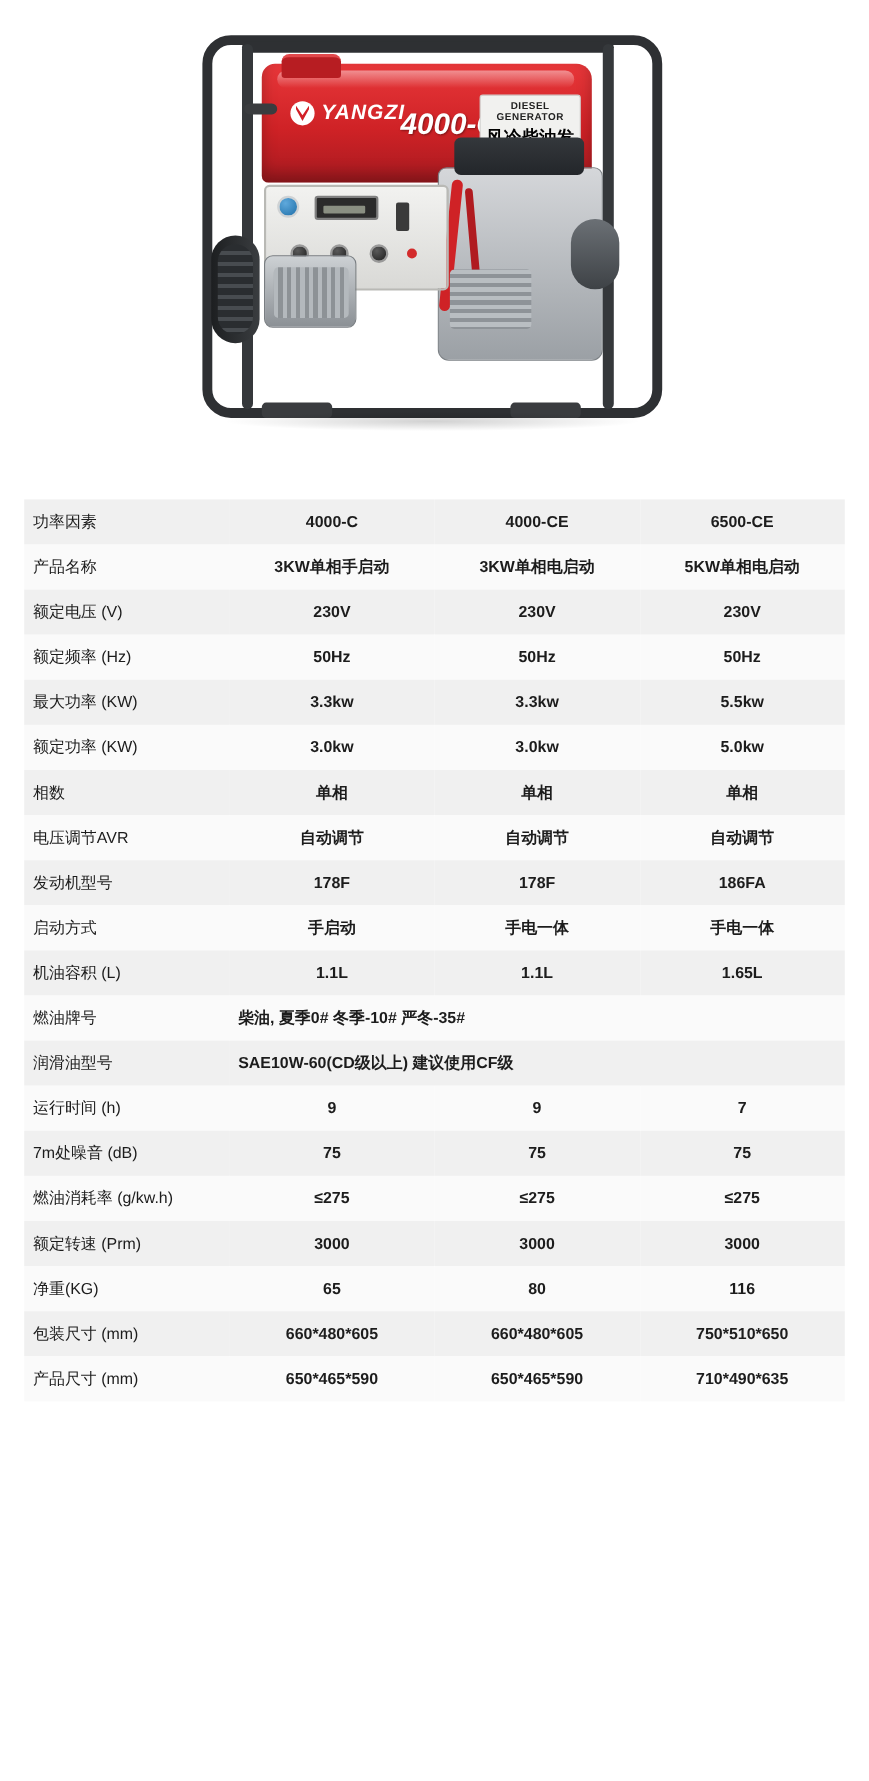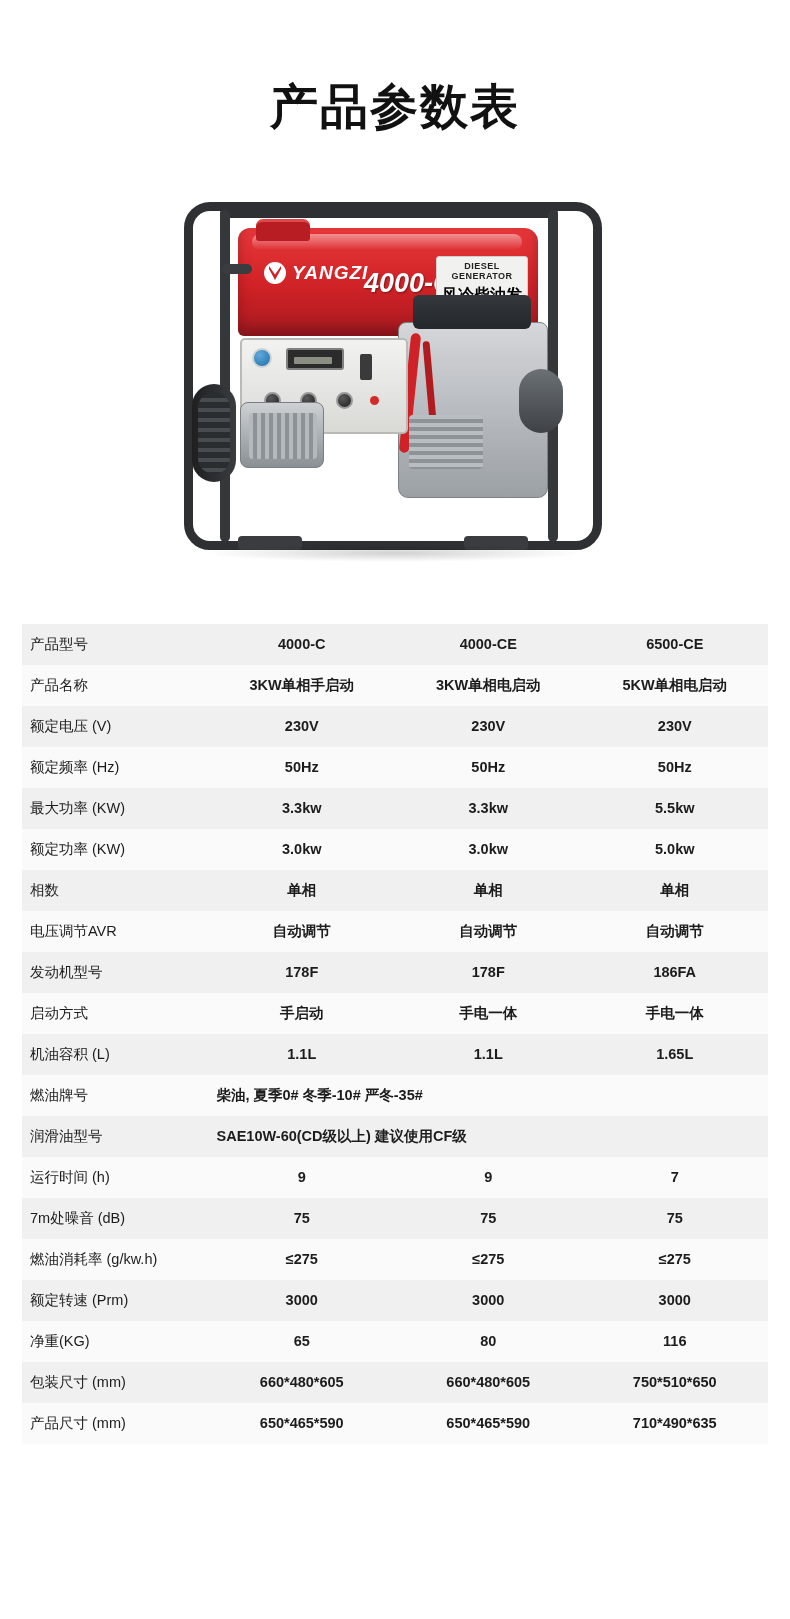--- a/index.html
+++ b/index.html
@@ -355,21 +355,20 @@
   td.val-span {
     text-align: left;
     font-weight: bold;
   }
 </style>
 </head>
 <body>
 
 <div class="page">
 
-  <h1 class="title">产品参数表</h1>
 
   <div class="hero">
     <div class="gen">
 
       <div class="frame-outer"></div>
       <div class="frame-top-bar"></div>
       <div class="frame-inner-left"></div>
       <div class="frame-inner-right"></div>
 
       <div class="tank">
@@ -410,21 +409,21 @@
       <div class="foot-l"></div>
       <div class="foot-r"></div>
       <div class="base-shadow"></div>
     </div>
   </div>
 
   <div class="table-wrap">
     <table class="spec">
       <tbody id="spec-body">
           <tr>
-            <td class="lbl">产品型号</td>
+            <td class="lbl">功率因素</td>
             <td class="val">4000-C</td>
             <td class="val">4000-CE</td>
             <td class="val">6500-CE</td>
           </tr>
           <tr>
             <td class="lbl">产品名称</td>
             <td class="val">3KW单相手启动</td>
             <td class="val">3KW单相电启动</td>
             <td class="val">5KW单相电启动</td>
           </tr>

